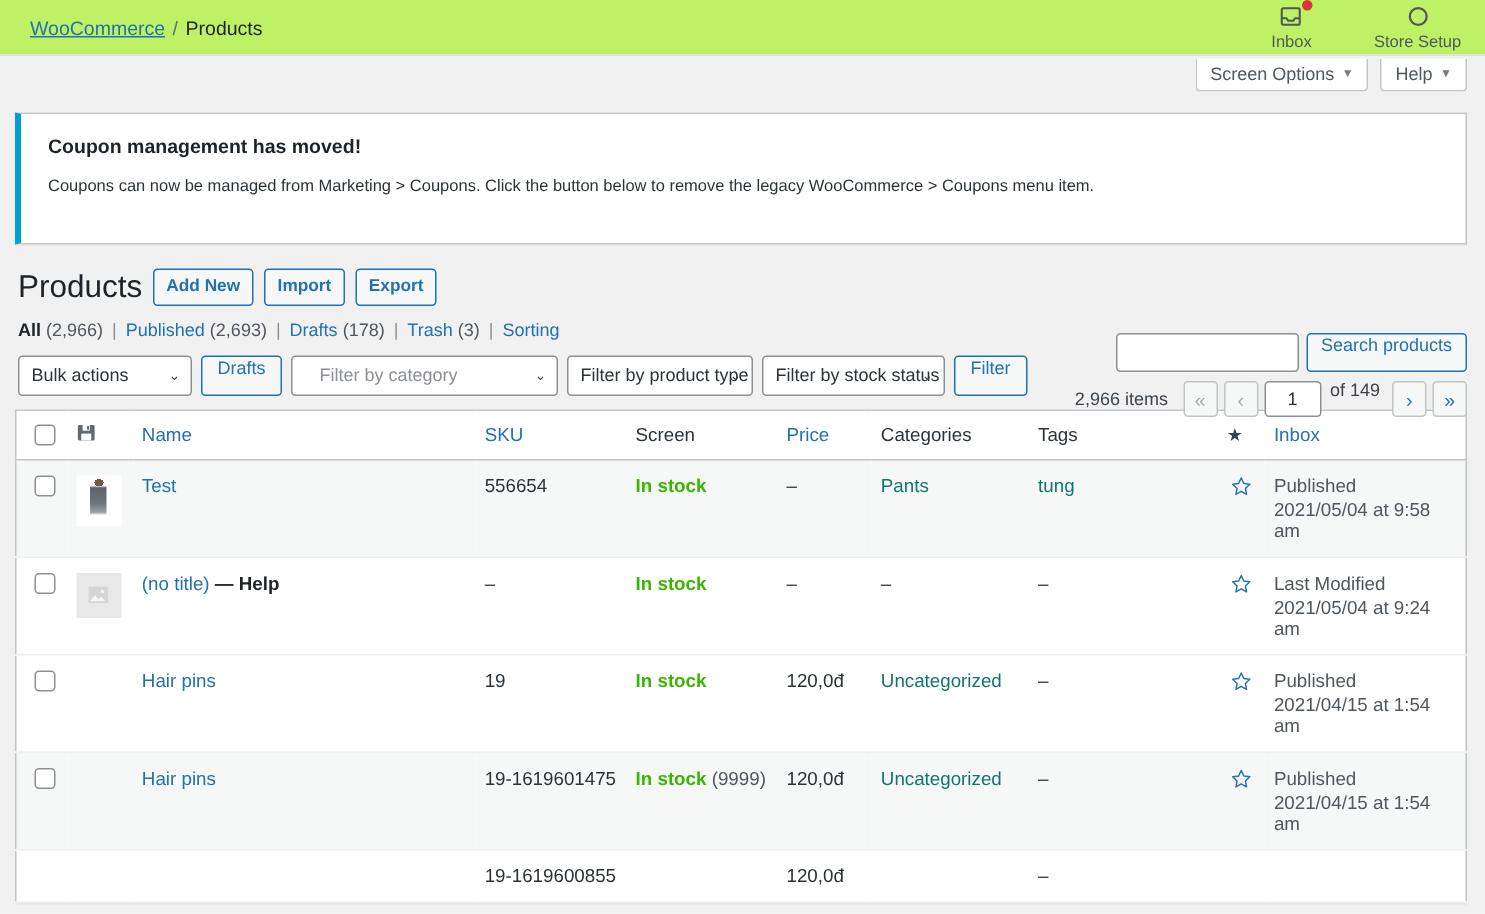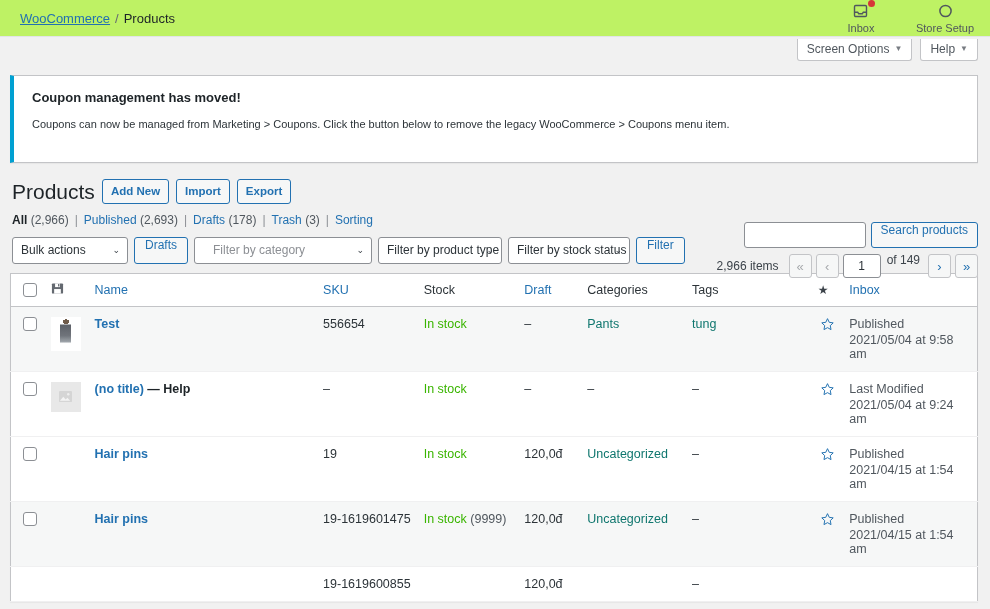--- a/index.html
+++ b/index.html
@@ -359,24 +359,24 @@
     background:
       linear-gradient(125deg, #c9a98f 0%, #a87f62 22%, #d8c0aa 40%, #8e6a50 58%, #c4a286 76%, #9c7559 100%),
       #b08d70;
   }
   .thumb-placeholder {
     width: 30px; height: 30px;
     background: #e8e8e8;
     display: flex; align-items: center; justify-content: center;
   }
 
-  .name-link { color: #2271b1; text-decoration: none; font-weight: bold; margin-top: 18px; }
+  .name-link { color: #2271b1; text-decoration: none; font-weight: normal; margin-top: 18px; }
   .name-state { color: #1d2327; font-weight: bold; }
   .link { color: #0f766e; text-decoration: none; }
-  .instock { color: #3ab500; font-weight: normal; }
+  .instock { color: #3ab500; font-weight: bold; }
   .stock-qty { color: #50575e; font-weight: normal; }
   .date-status { color: #50575e; display: block; }
   .date-val { color: #50575e; display: block; margin-top: 2px; }
   .star-ico { display: inline-block; line-height: 1; }
 </style>
 </head>
 <body>
 
 <div class="topbar">
   <div class="breadcrumb">
@@ -502,23 +502,23 @@
             <rect x="7.6" y="2.2" width="1.4" height="2.6" fill="#646970"></rect>
             <rect x="3.4" y="7.6" width="7.2" height="4.9" fill="#ffffff"></rect>
           </svg>
         </th>
         <th class="col-name">
           <a href="#">Name</a>
         </th>
         <th class="col-sku">
           <a href="#">SKU</a>
         </th>
-        <th class="col-stock">Stock</th>
+        <th class="col-stock">Screen</th>
         <th class="col-price">
-          <a href="#">Draft</a>
+          <a href="#">Price</a>
         </th>
         <th class="col-cat">Categories</th>
         <th class="col-tags">Tags</th>
         <th class="col-star">
           <span style="color:#3c434a;font-size:12px;">★</span>
         </th>
         <th class="col-date">
           <a href="#">Inbox</a>
         </th>
       </tr>

